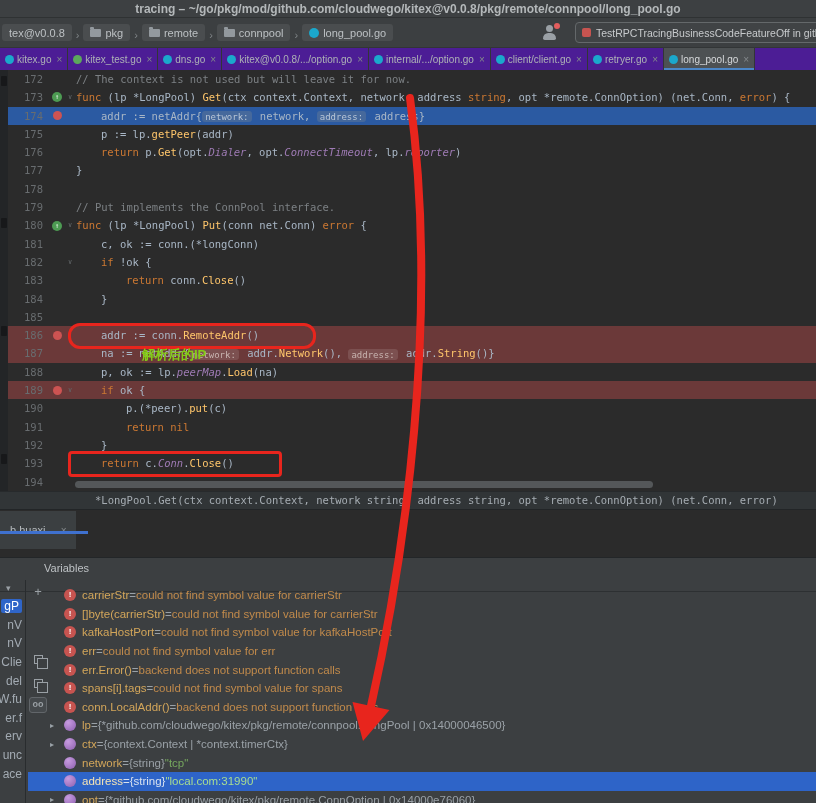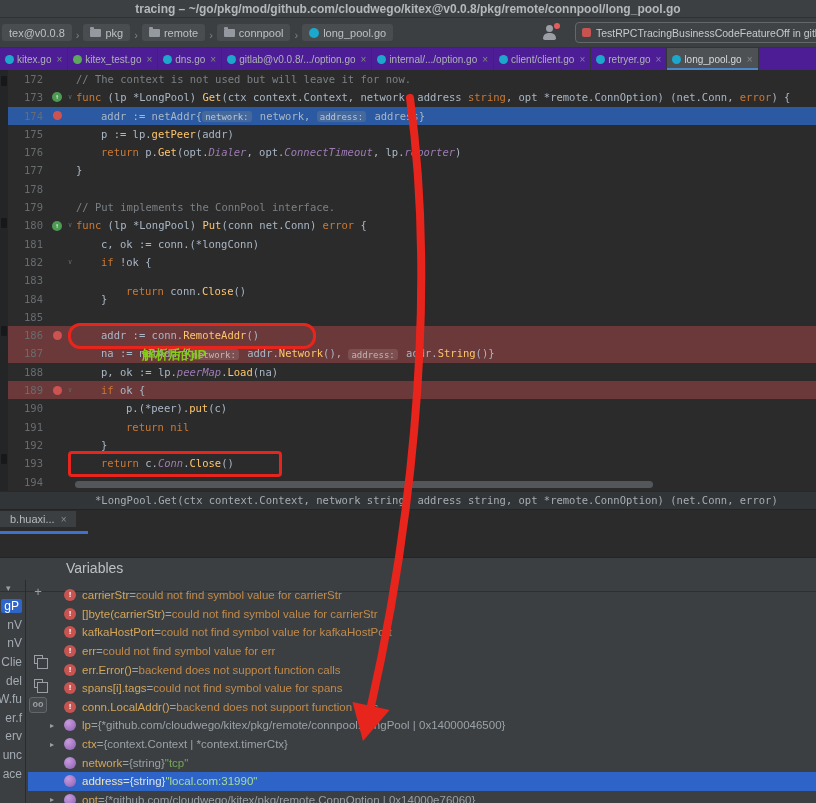--- a/index.html
+++ b/index.html
@@ -60,28 +60,28 @@
   .ann-box1{position:absolute;left:68px;top:253px;width:248px;height:26px;border:3px solid #e8251d;border-radius:12px;z-index:40}
   .ann-note{position:absolute;left:142px;top:236px;color:#e8251d;font-size:13px;font-weight:bold;z-index:41;font-family:"Liberation Sans",sans-serif}
   .ann-box2{position:absolute;left:68px;top:381px;width:214px;height:26px;border:3px solid #e8251d;border-radius:4px;z-index:40}
   .arrowsvg{position:absolute;left:0;top:0;width:816px;height:803px;z-index:60;pointer-events:none}
 
   
   .docline{height:18px;background:#313537;border-top:1px solid #272a2c;color:#a6adb3;font-family:"DejaVu Sans Mono",monospace;font-size:10.5px;line-height:17px;padding-left:95px;white-space:nowrap;overflow:hidden}
 
   
   .lowertabs{height:24px;background:#2b2b2b;position:relative;border-top:1px solid #222527}
-  .ltab{position:absolute;left:0;top:1px;height:16px;display:inline-flex;align-items:center;gap:6px;padding:0 10px;color:#b5babd;font-size:11px;background:#3b3f41}
+  .ltab{position:absolute;left:0;top:1px;height:38px;display:inline-flex;align-items:center;gap:6px;padding:0 10px;color:#b5babd;font-size:11px;background:#3b3f41}
   .ltab-close{color:#868b8e;font-size:10px}
   .ltab-underline{position:absolute;left:0;top:21px;width:88px;height:3px;background:#3f71cf}
   .gap{height:24px;background:#2b2b2b}
 
   
   .debugpanel{position:relative;height:246px;background:#3c3f41;border-top:1px solid #232628}
-  .dp-header{height:34px;line-height:21px;padding-left:66px;color:#bdc1c4;font-size:14px;border-bottom:1px solid #2d3032}
+  .dp-header{height:34px;line-height:21px;padding-left:44px;color:#bdc1c4;font-size:11px;border-bottom:1px solid #2d3032}
   .frames-sliver{position:absolute;left:0;top:22px;bottom:0;width:26px;border-right:1px solid #292c2e;overflow:hidden}
   .fr-caret{height:17px;color:#9aa0a5;font-size:9px;padding-left:6px;line-height:17px}
   .fr-item{height:18.6px;display:flex;align-items:center;justify-content:flex-end;padding-right:3px;color:#a3abb3;font-size:12px;white-space:nowrap}
   .fr-item.sel span{background:#2f65c8;color:#fff;border-radius:2px;padding:0 3px}
   .vtool{position:absolute;left:29px;width:18px;color:#9aa0a5;z-index:5;text-align:center}
   #tb-plus{top:27px;font-size:13px;line-height:13px}
   #tb-copy{top:92px}
   #tb-grid{top:116px}
   #tb-glasses{top:139px;font-size:9px;font-weight:bold;border:1px solid #62666a;border-radius:3px;background:#45494c;height:16px;line-height:13px}
   .sq{display:inline-block;width:9px;height:9px;border:1px solid #9aa0a5;position:relative}
@@ -153,21 +153,21 @@
       <span>kitex_test.go</span>
       <span class="tabclose">×</span>
     </div>
     <div class="etab">
       <span class="tabicon"></span>
       <span>dns.go</span>
       <span class="tabclose">×</span>
     </div>
     <div class="etab">
       <span class="tabicon"></span>
-      <span>gitlab@v0.0.8/.../option.go</span>
+      <span>kitex@v0.0.8/.../option.go</span>
       <span class="tabclose">×</span>
     </div>
     <div class="etab">
       <span class="tabicon"></span>
       <span>internal/.../option.go</span>
       <span class="tabclose">×</span>
     </div>
     <div class="etab">
       <span class="tabicon"></span>
       <span>client/client.go</span>
@@ -197,21 +197,21 @@
       <div class="cline"><span class="g-num">173</span><span class="g-icon"><span class="ic-impl">↑</span></span><span class="g-fold">∨</span><span class="ccode" style="padding-left: 0px;"><span class="tk-kw">func </span><span class="tk-pl">(lp *LongPool) </span><span class="tk-fn">Get</span><span class="tk-pl">(ctx context.Context, network, address </span><span class="tk-kw">string</span><span class="tk-pl">, opt *remote.ConnOption) (net.Conn, </span><span class="tk-kw">error</span><span class="tk-pl">) {</span></span></div>
       <div class="cline exec"><span class="g-num">174</span><span class="g-icon"><span class="ic-bp"></span></span><span class="g-fold"></span><span class="ccode" style="padding-left: 25px;"><span class="tk-pl">addr := netAddr{</span><span class="tk-hint">network:</span><span class="tk-pl"> network, </span><span class="tk-hint">address:</span><span class="tk-pl"> address}</span></span></div>
       <div class="cline"><span class="g-num">175</span><span class="g-icon"></span><span class="g-fold"></span><span class="ccode" style="padding-left: 25px;"><span class="tk-pl">p := lp.</span><span class="tk-fn">getPeer</span><span class="tk-pl">(addr)</span></span></div>
       <div class="cline"><span class="g-num">176</span><span class="g-icon"></span><span class="g-fold"></span><span class="ccode" style="padding-left: 25px;"><span class="tk-kw">return</span><span class="tk-pl"> p.</span><span class="tk-fn">Get</span><span class="tk-pl">(opt.</span><span class="tk-fd">Dialer</span><span class="tk-pl">, opt.</span><span class="tk-fd">ConnectTimeout</span><span class="tk-pl">, lp.</span><span class="tk-fd">reporter</span><span class="tk-pl">)</span></span></div>
       <div class="cline"><span class="g-num">177</span><span class="g-icon"></span><span class="g-fold"></span><span class="ccode" style="padding-left: 0px;"><span class="tk-pl">}</span></span></div>
       <div class="cline"><span class="g-num">178</span><span class="g-icon"></span><span class="g-fold"></span><span class="ccode" style="padding-left: 0px;"></span></div>
       <div class="cline"><span class="g-num">179</span><span class="g-icon"></span><span class="g-fold"></span><span class="ccode" style="padding-left: 0px;"><span class="tk-cm">// Put implements the ConnPool interface.</span></span></div>
       <div class="cline"><span class="g-num">180</span><span class="g-icon"><span class="ic-impl">↑</span></span><span class="g-fold">∨</span><span class="ccode" style="padding-left: 0px;"><span class="tk-kw">func </span><span class="tk-pl">(lp *LongPool) </span><span class="tk-fn">Put</span><span class="tk-pl">(conn net.Conn) </span><span class="tk-kw">error</span><span class="tk-pl"> {</span></span></div>
       <div class="cline"><span class="g-num">181</span><span class="g-icon"></span><span class="g-fold"></span><span class="ccode" style="padding-left: 25px;"><span class="tk-pl">c, ok := conn.(*longConn)</span></span></div>
       <div class="cline"><span class="g-num">182</span><span class="g-icon"></span><span class="g-fold">∨</span><span class="ccode" style="padding-left: 25px;"><span class="tk-kw">if </span><span class="tk-pl">!ok {</span></span></div>
-      <div class="cline"><span class="g-num">183</span><span class="g-icon"></span><span class="g-fold"></span><span class="ccode" style="padding-left: 50px; margin-top: 11px;"><span class="tk-kw">return</span><span class="tk-pl"> conn.</span><span class="tk-fn">Close</span><span class="tk-pl">()</span></span></div>
+      <div class="cline"><span class="g-num">183</span><span class="g-icon"></span><span class="g-fold"></span><span class="ccode" style="padding-left: 50px;"><span class="tk-kw">return</span><span class="tk-pl"> conn.</span><span class="tk-fn">Close</span><span class="tk-pl">()</span></span></div>
       <div class="cline"><span class="g-num">184</span><span class="g-icon"></span><span class="g-fold"></span><span class="ccode" style="padding-left: 25px;"><span class="tk-pl">}</span></span></div>
       <div class="cline"><span class="g-num">185</span><span class="g-icon"></span><span class="g-fold"></span><span class="ccode" style="padding-left: 0px;"></span></div>
       <div class="cline bp"><span class="g-num">186</span><span class="g-icon"><span class="ic-bp"></span></span><span class="g-fold"></span><span class="ccode" style="padding-left: 25px;"><span class="tk-pl">addr := conn.</span><span class="tk-fn">RemoteAddr</span><span class="tk-pl">()</span></span></div>
       <div class="cline bp"><span class="g-num">187</span><span class="g-icon"></span><span class="g-fold"></span><span class="ccode" style="padding-left: 25px;"><span class="tk-pl">na := netAddr{</span><span class="tk-hint">network:</span><span class="tk-pl"> addr.</span><span class="tk-fn">Network</span><span class="tk-pl">(), </span><span class="tk-hint">address:</span><span class="tk-pl"> addr.</span><span class="tk-fn">String</span><span class="tk-pl">()}</span></span></div>
       <div class="cline"><span class="g-num">188</span><span class="g-icon"></span><span class="g-fold"></span><span class="ccode" style="padding-left: 25px;"><span class="tk-pl">p, ok := lp.</span><span class="tk-fd">peerMap</span><span class="tk-pl">.</span><span class="tk-fn">Load</span><span class="tk-pl">(na)</span></span></div>
       <div class="cline bp"><span class="g-num">189</span><span class="g-icon"><span class="ic-bp"></span></span><span class="g-fold">∨</span><span class="ccode" style="padding-left: 25px;"><span class="tk-kw">if</span><span class="tk-pl"> ok {</span></span></div>
       <div class="cline"><span class="g-num">190</span><span class="g-icon"></span><span class="g-fold"></span><span class="ccode" style="padding-left: 50px;"><span class="tk-pl">p.(*peer).</span><span class="tk-fn">put</span><span class="tk-pl">(c)</span></span></div>
       <div class="cline"><span class="g-num">191</span><span class="g-icon"></span><span class="g-fold"></span><span class="ccode" style="padding-left: 50px;"><span class="tk-kw">return nil</span></span></div>
       <div class="cline"><span class="g-num">192</span><span class="g-icon"></span><span class="g-fold"></span><span class="ccode" style="padding-left: 25px;"><span class="tk-pl">}</span></span></div>
       <div class="cline"><span class="g-num">193</span><span class="g-icon"></span><span class="g-fold"></span><span class="ccode" style="padding-left: 25px;"><span class="tk-kw">return</span><span class="tk-pl"> c.</span><span class="tk-fd">Conn</span><span class="tk-pl">.</span><span class="tk-fn">Close</span><span class="tk-pl">()</span></span></div>

